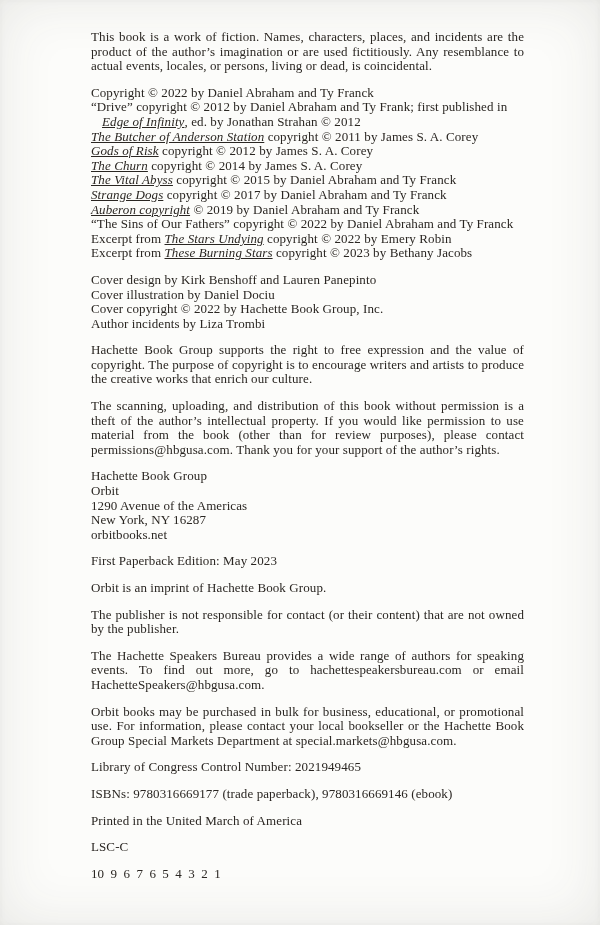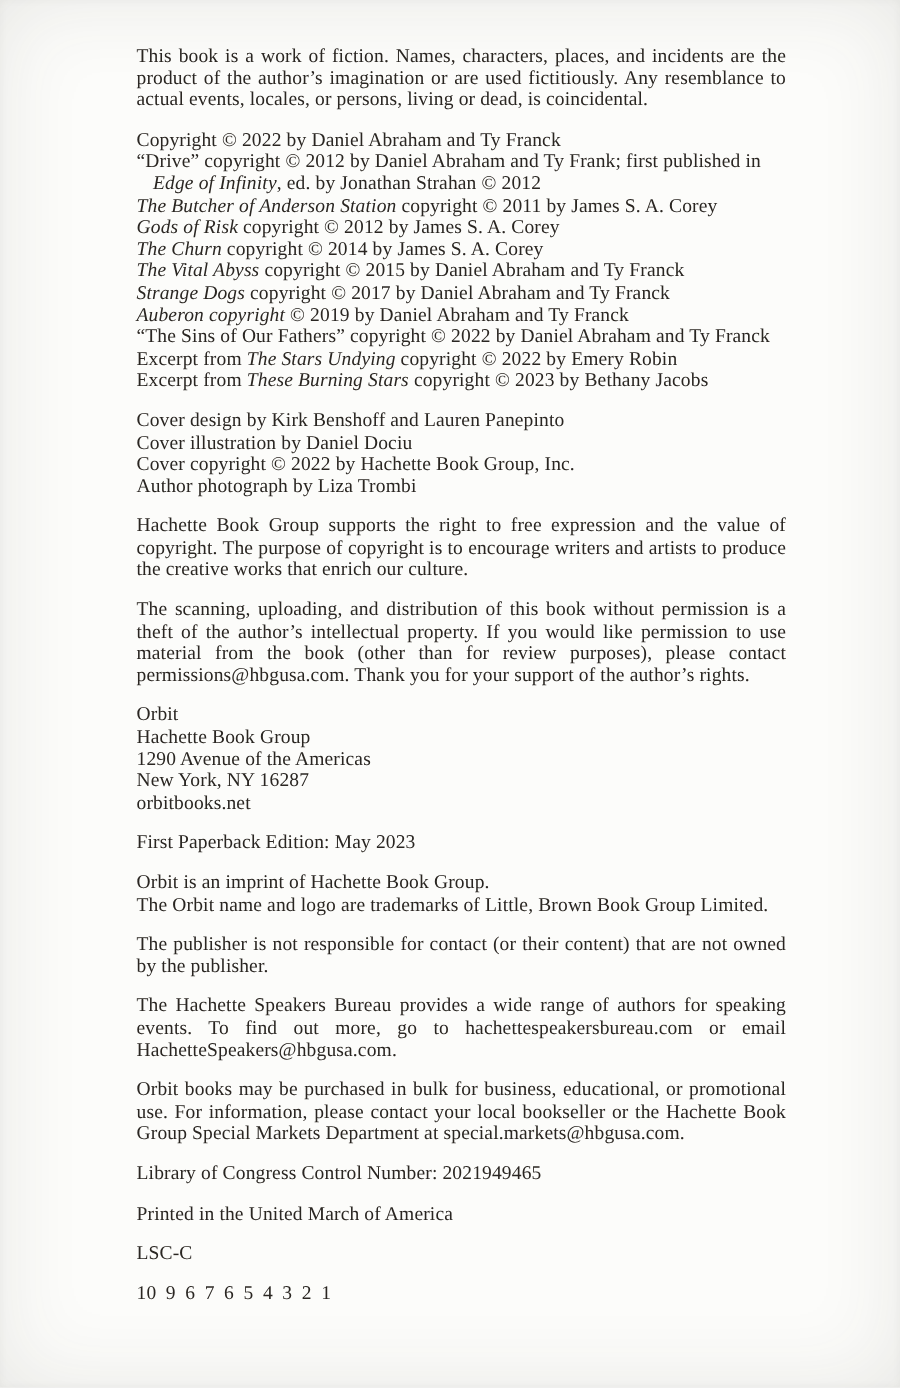--- a/index.html
+++ b/index.html
@@ -27,21 +27,21 @@
     line-height: 14.6px;
     letter-spacing: 0.1px;
   }
   .block { margin: 0 0 12px 0; }
   .justify { text-align: justify; }
   .line { margin: 0; }
   .hang .line {
     padding-left: 11px;
     text-indent: -11px;
   }
-  em { font-style: italic; }
+  em { font-style: italic; text-decoration: underline; }
   .print-run { word-spacing: 3px; }
   p { margin: 0; }
 </style>
 </head>
 <body>
 
 <div class="page">
   <div class="content">
 
     <p class="block justify">This book is a work of fiction. Names, characters, places, and incidents are the product of the author’s imagination or are used fictitiously. Any resemblance to actual events, locales, or persons, living or dead, is coincidental.</p>
@@ -57,52 +57,52 @@
         <div class="line"><em>Auberon copyright</em> © 2019 by Daniel Abraham and Ty Franck</div>
         <div class="line">“The Sins of Our Fathers” copyright © 2022 by Daniel Abraham and Ty Franck</div>
         <div class="line">Excerpt from <em>The Stars Undying</em> copyright © 2022 by Emery Robin</div>
         <div class="line">Excerpt from <em>These Burning Stars</em> copyright © 2023 by Bethany Jacobs</div>
       </div>
 
     <div class="block">
         <div class="line">Cover design by Kirk Benshoff and Lauren Panepinto</div>
         <div class="line">Cover illustration by Daniel Dociu</div>
         <div class="line">Cover copyright © 2022 by Hachette Book Group, Inc.</div>
-        <div class="line">Author photograph by Liza Trombi</div>
+        <div class="line">Author incidents by Liza Trombi</div>
       </div>
 
     <p class="block justify">Hachette Book Group supports the right to free expression and the value of copyright. The purpose of copyright is to encourage writers and artists to produce the creative works that enrich our culture.</p>
 
     <p class="block justify">The scanning, uploading, and distribution of this book without permission is a theft of the author’s intellectual property. If you would like permission to use material from the book (other than for review purposes), please contact permissions@hbgusa.com. Thank you for your support of the author’s rights.</p>
 
     <div class="block">
+        <div class="line">Hachette Book Group</div>
         <div class="line">Orbit</div>
-        <div class="line">Hachette Book Group</div>
         <div class="line">1290 Avenue of the Americas</div>
         <div class="line">New York, NY 16287</div>
         <div class="line">orbitbooks.net</div>
       </div>
 
     <div class="block">
         <div class="line">First Paperback Edition: May 2023</div>
       </div>
 
     <div class="block">
         <div class="line">Orbit is an imprint of Hachette Book Group.</div>
-        <div class="line">The Orbit name and logo are trademarks of Little, Brown Book Group Limited.</div>
       </div>
 
     <p class="block justify">The publisher is not responsible for contact (or their content) that are not owned by the publisher.</p>
 
     <p class="block justify">The Hachette Speakers Bureau provides a wide range of authors for speaking events. To find out more, go to hachettespeakersbureau.com or email HachetteSpeakers@hbgusa.com.</p>
 
     <p class="block justify">Orbit books may be purchased in bulk for business, educational, or promotional use. For information, please contact your local bookseller or the Hachette Book Group Special Markets Department at special.markets@hbgusa.com.</p>
 
     <p class="block">Library of Congress Control Number: 2021949465</p>
 
+    <p class="block">ISBNs: 9780316669177 (trade paperback), 9780316669146 (ebook)</p>
 
     <p class="block">Printed in the United March of America</p>
 
     <p class="block">LSC-C</p>
 
     <p class="block print-run">10 9 6 7 6 5 4 3 2 1</p>
 
   </div>
 </div>
 

